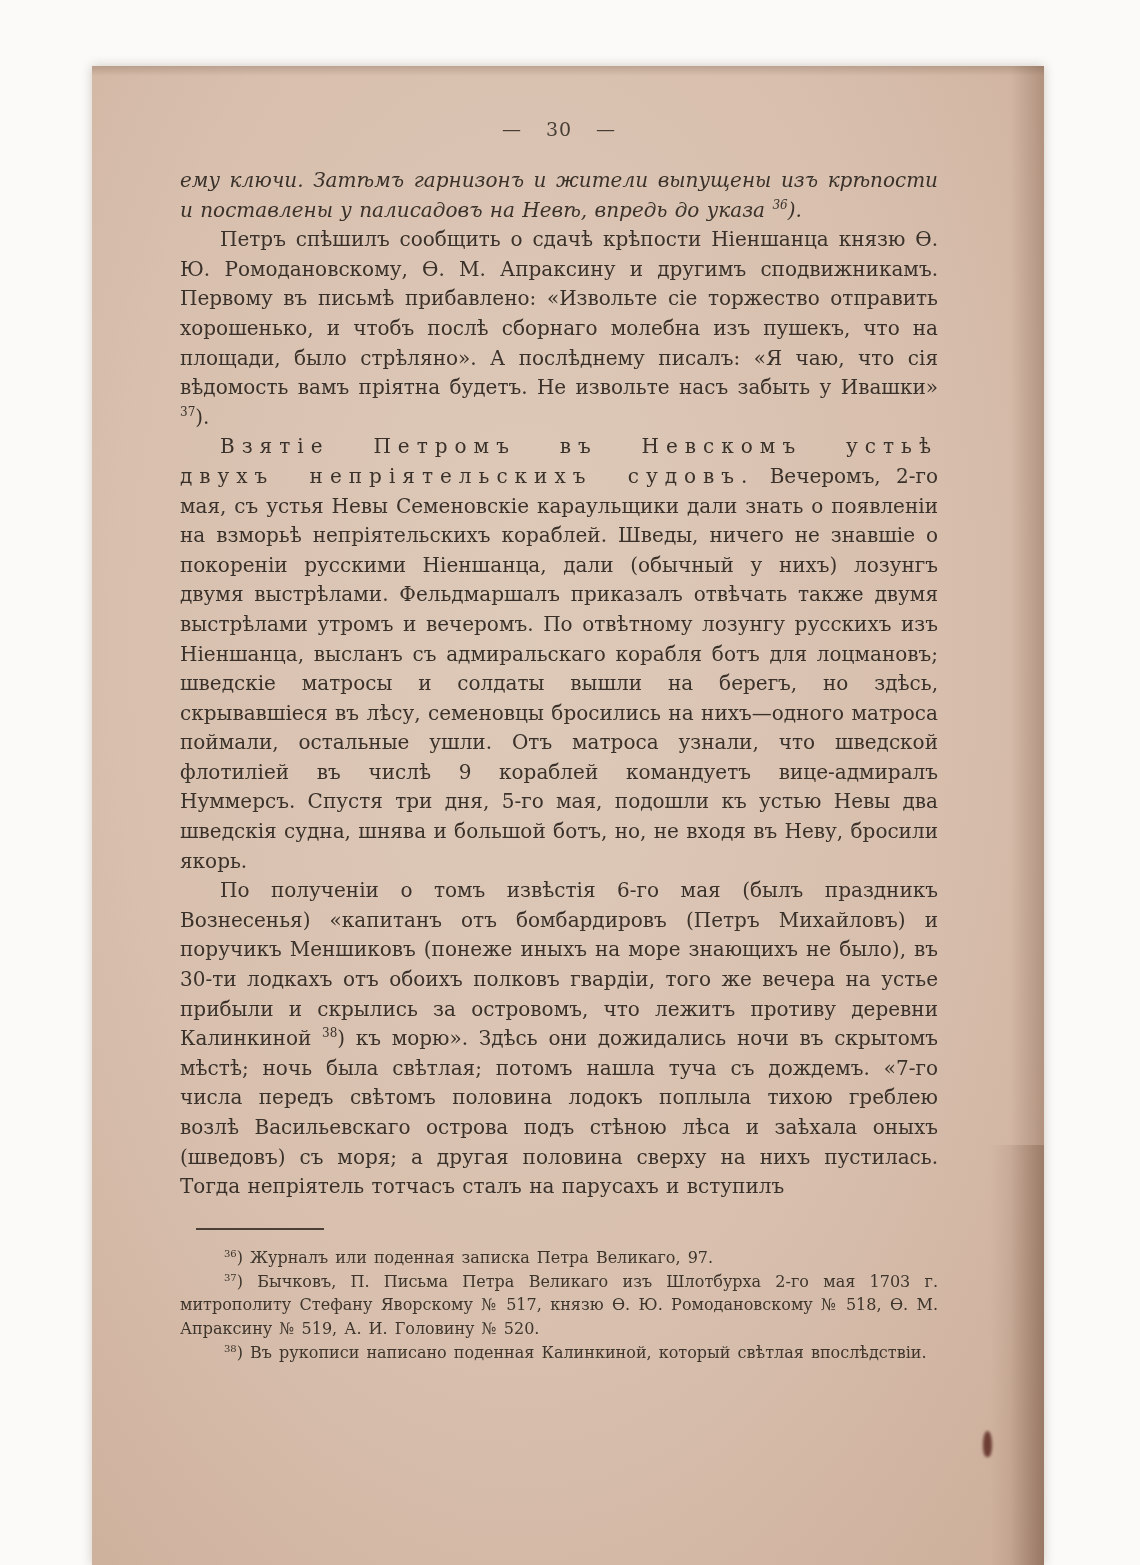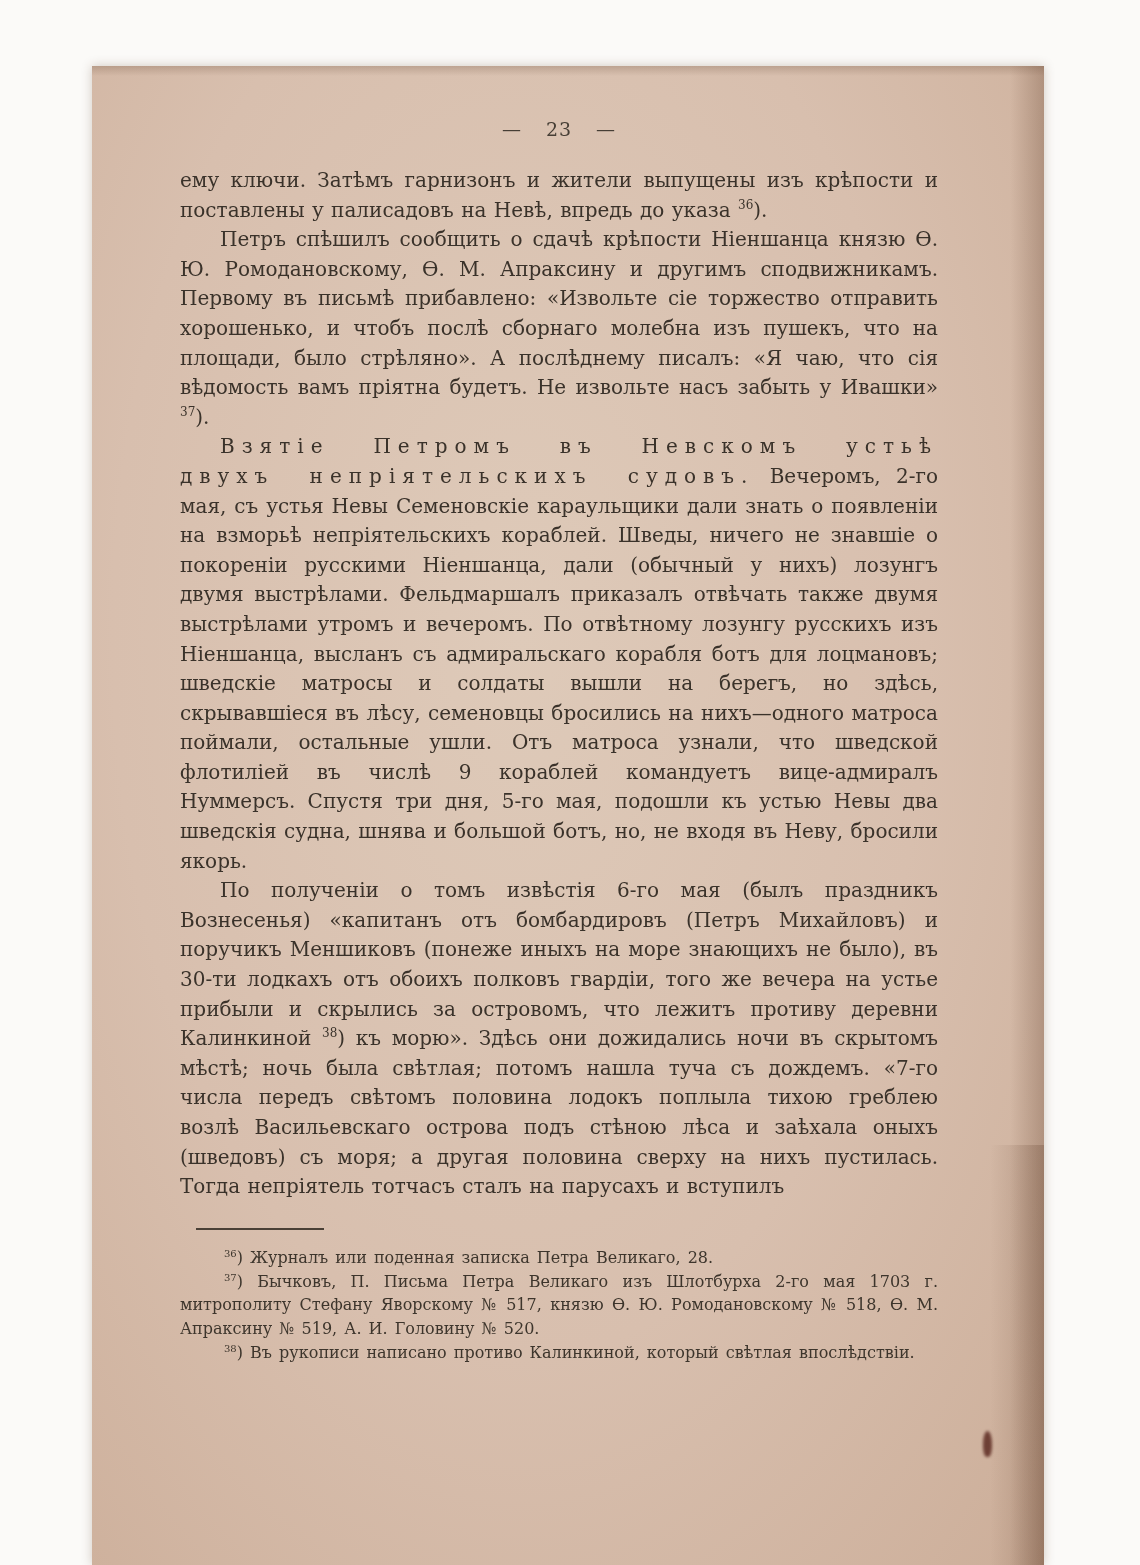--- a/index.html
+++ b/index.html
@@ -65,21 +65,21 @@
   }
   .page-number span { margin: 0 12px; }
   .para {
     margin: 0;
     font-size: 20px;
     line-height: 29.6px;
     text-align: justify;
     text-indent: 40px;
     word-spacing: 1px;
   }
-  .para.noindent { text-indent: 0; }
+  .para.noindent { text-indent: 0; font-style: italic; }
   .seg-italic { }
   .seg-spaced {
     letter-spacing: 7px;
     word-spacing: 14px;
     margin-top: 9px;
   }
   sup.seg-sup {
     font-size: 12px;
     line-height: 0;
     vertical-align: 8px;
@@ -107,31 +107,31 @@
 <body>
 
 <div class="paper">
   <div class="paper-top-shade"></div>
   <div class="binding-shadow"></div>
   <div class="binding-shadow-bottom"></div>
   <div class="ink-stain"></div>
 
   <div class="text-block">
     <div class="page-number">
-      <span>—</span><span>23</span><span>—</span>
+      <span>—</span><span>30</span><span>—</span>
     </div>
 
     <div>
         <p class="para noindent"><span class="seg-normal">ему ключи. Затѣмъ гарнизонъ и жители выпущены изъ крѣпости и поставлены у палисадовъ на Невѣ, впредь до указа </span><sup class="seg-sup">36</sup><span class="seg-normal">).</span></p>
         <p class="para"><span class="seg-normal">Петръ спѣшилъ сообщить о сдачѣ крѣпости Ніеншанца князю Ѳ. Ю. Ромодановскому, Ѳ. М. Апраксину и другимъ сподвижникамъ. Первому въ письмѣ прибавлено: «Извольте сіе торжество отправить хорошенько, и чтобъ послѣ сборнаго молебна изъ пушекъ, что на площади, было стрѣляно». А послѣднему писалъ: «Я чаю, что сія вѣдомость вамъ пріятна будетъ. Не извольте насъ забыть у Ивашки» </span><sup class="seg-sup">37</sup><span class="seg-normal">).</span></p>
         <p class="para"><span class="seg-spaced">Взятіе Петромъ въ Невскомъ устьѣ двухъ непріятельскихъ судовъ.</span><span class="seg-normal"> Вечеромъ, 2-го мая, съ устья Невы Семеновскіе караульщики дали знать о появленіи на взморьѣ непріятельскихъ кораблей. Шведы, ничего не знавшіе о покореніи русскими Ніеншанца, дали </span><span class="seg-italic">(обычный у нихъ)</span><span class="seg-normal"> лозунгъ двумя выстрѣлами. Фельдмаршалъ приказалъ отвѣчать также двумя выстрѣлами утромъ и вечеромъ. По отвѣтному лозунгу русскихъ изъ Ніеншанца, высланъ съ адмиральскаго корабля ботъ для лоцмановъ; шведскіе матросы и солдаты вышли на берегъ, но здѣсь, скрывавшіеся въ лѣсу, семеновцы бросились на нихъ—одного матроса поймали, остальные ушли. Отъ матроса узнали, что шведской флотиліей въ числѣ 9 кораблей командуетъ вице-адмиралъ Нуммерсъ. Спустя три дня, 5-го мая, подошли къ устью Невы два шведскія судна, шнява и большой ботъ, но, не входя въ Неву, бросили якорь.</span></p>
         <p class="para"><span class="seg-normal">По полученіи о томъ извѣстія 6-го мая (былъ праздникъ Вознесенья) «капитанъ отъ бомбардировъ (Петръ Михайловъ) и поручикъ Меншиковъ (понеже иныхъ на море знающихъ не было), въ 30-ти лодкахъ отъ обоихъ полковъ гвардіи, того же вечера на устье прибыли и скрылись за островомъ, что лежитъ противу деревни Калинкиной </span><sup class="seg-sup">38</sup><span class="seg-normal">) къ морю». Здѣсь они дожидались ночи въ скрытомъ мѣстѣ; ночь была свѣтлая; потомъ нашла туча съ дождемъ. «7-го числа передъ свѣтомъ половина лодокъ поплыла тихою греблею возлѣ Васильевскаго острова подъ стѣною лѣса и заѣхала оныхъ (шведовъ) съ моря; а другая половина сверху на нихъ пустилась. Тогда непріятель тотчасъ сталъ на парусахъ и вступилъ</span></p>
       </div>
 
     <hr class="footnote-separator">
 
     <div class="footnotes">
-        <p class="footnote"><sup class="seg-sup">36</sup><span class="seg-normal">) Журналъ или поденная записка Петра Великаго, 28.</span></p>
+        <p class="footnote"><sup class="seg-sup">36</sup><span class="seg-normal">) Журналъ или поденная записка Петра Великаго, 97.</span></p>
         <p class="footnote"><sup class="seg-sup">37</sup><span class="seg-normal">) </span><span class="seg-italic">Бычковъ</span><span class="seg-normal">, П. Письма Петра Великаго изъ </span><span class="seg-italic">Шлотбурха 2-го мая 1703 г.</span><span class="seg-normal"> митрополиту Стефану Яворскому № 517, князю Ѳ. Ю. Ромодановскому № 518, Ѳ. М. Апраксину № 519, А. И. Головину № 520.</span></p>
-        <p class="footnote"><sup class="seg-sup">38</sup><span class="seg-normal">) Въ рукописи написано противо </span><span class="seg-italic">Калинкиной</span><span class="seg-normal">, который свѣтлая впослѣдствіи.</span></p>
+        <p class="footnote"><sup class="seg-sup">38</sup><span class="seg-normal">) Въ рукописи написано поденная </span><span class="seg-italic">Калинкиной</span><span class="seg-normal">, который свѣтлая впослѣдствіи.</span></p>
       </div>
   </div>
 </div>
 
 </body></html>

